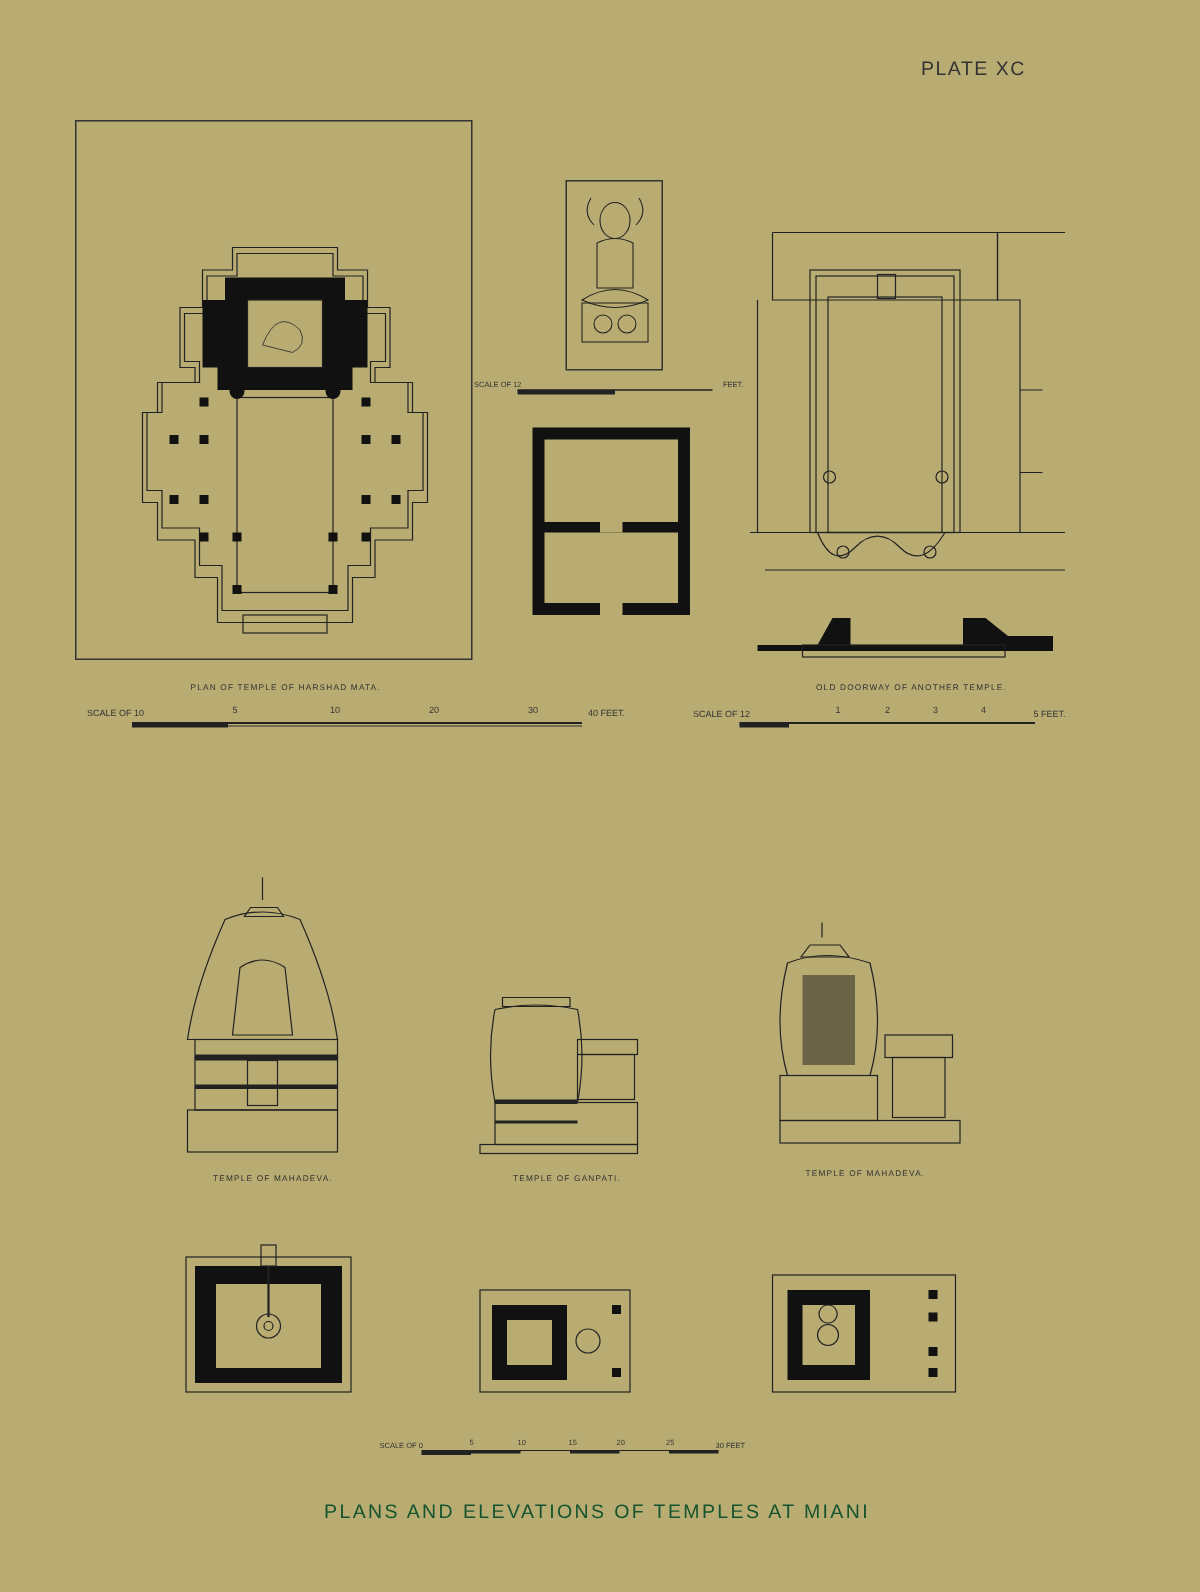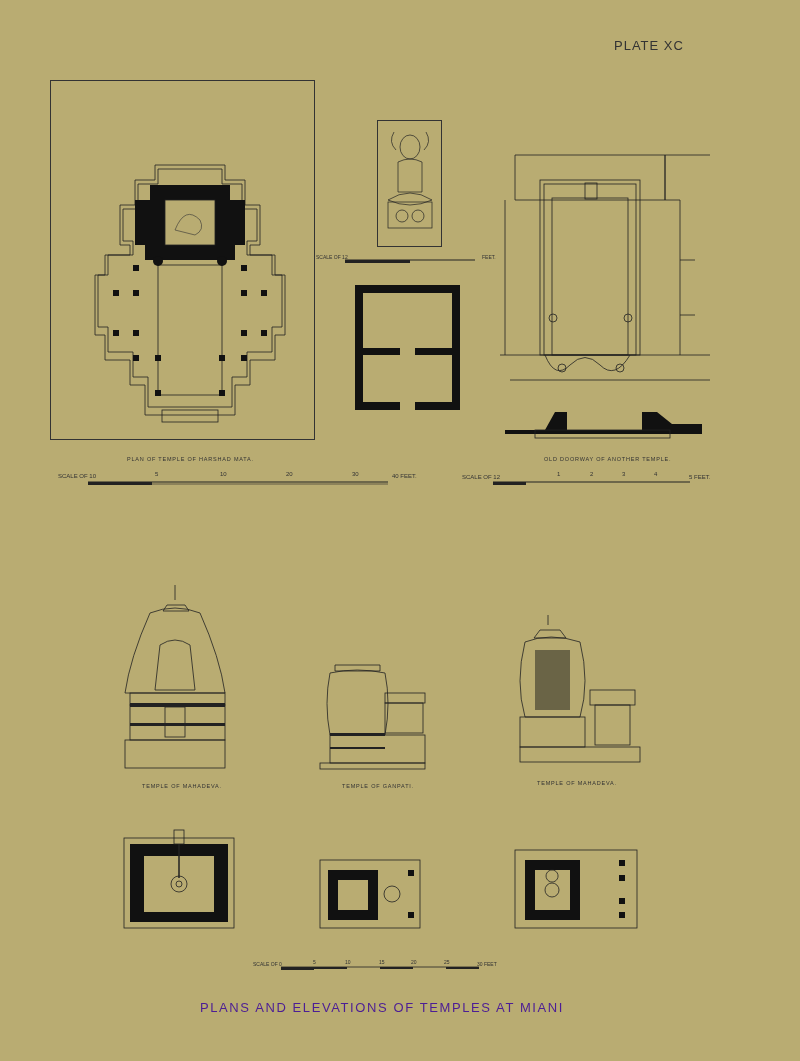--- a/index.html
+++ b/index.html
@@ -5,21 +5,21 @@
     html, body { margin: 0; padding: 0; }
     body {
       width: 800px; height: 1061px; position: relative; overflow: hidden;
       background: #b9ac72;
       font-family: "Liberation Sans", sans-serif;
       color: #2a2a22;
     }
     .abs { position: absolute; }
     .plate-title { left: 614px; top: 38px; font-size: 13px; letter-spacing: 1px; color: #333; }
     .caption { font-size: 5.5px; letter-spacing: 0.8px; text-transform: uppercase; color: #333; white-space: nowrap; }
-    .main-title { left: 200px; top: 1000px; font-size: 13px; letter-spacing: 1.6px; color: #4c1d95; white-space: nowrap; }
+    .main-title { left: 216px; top: 1000px; font-size: 13px; letter-spacing: 1.6px; color: #14532d; white-space: nowrap; }
     .frame { border: 1px solid #333; }
     svg { position: absolute; overflow: visible; }
     .scale-label { font-size: 6px; color: #333; white-space: nowrap; }
   </style>
 </head>
 <body>
 
 <div class="abs plate-title">PLATE XC</div>
 
 <div class="abs frame" style="left:50px; top:80px; width:263px; height:358px;"></div>

